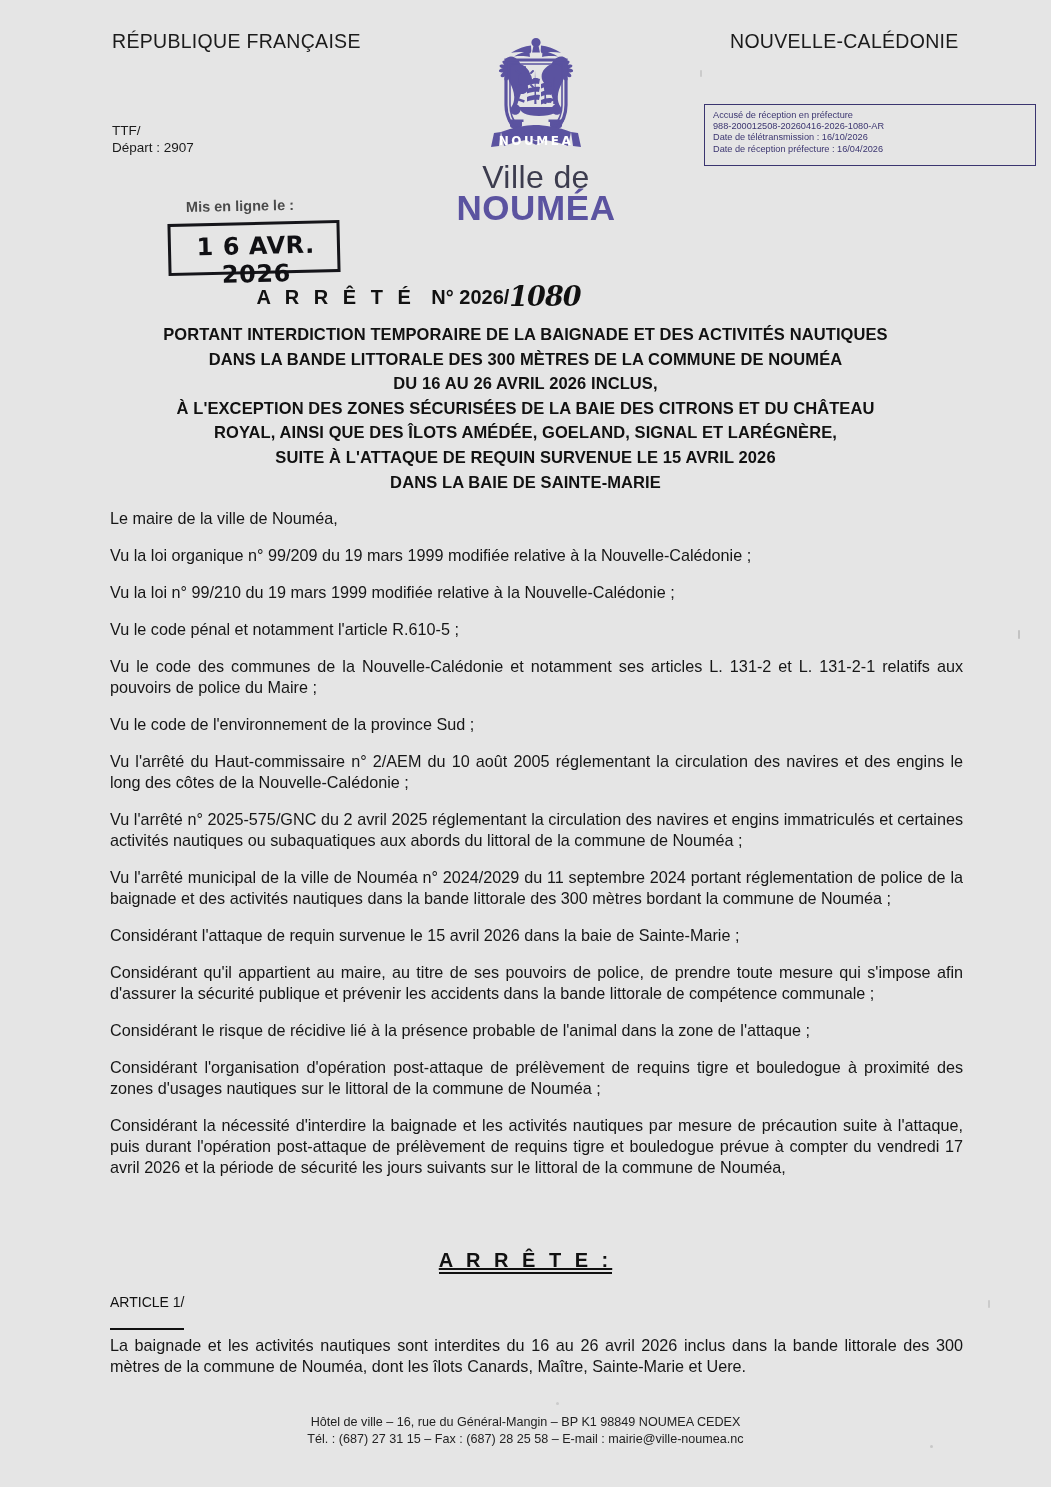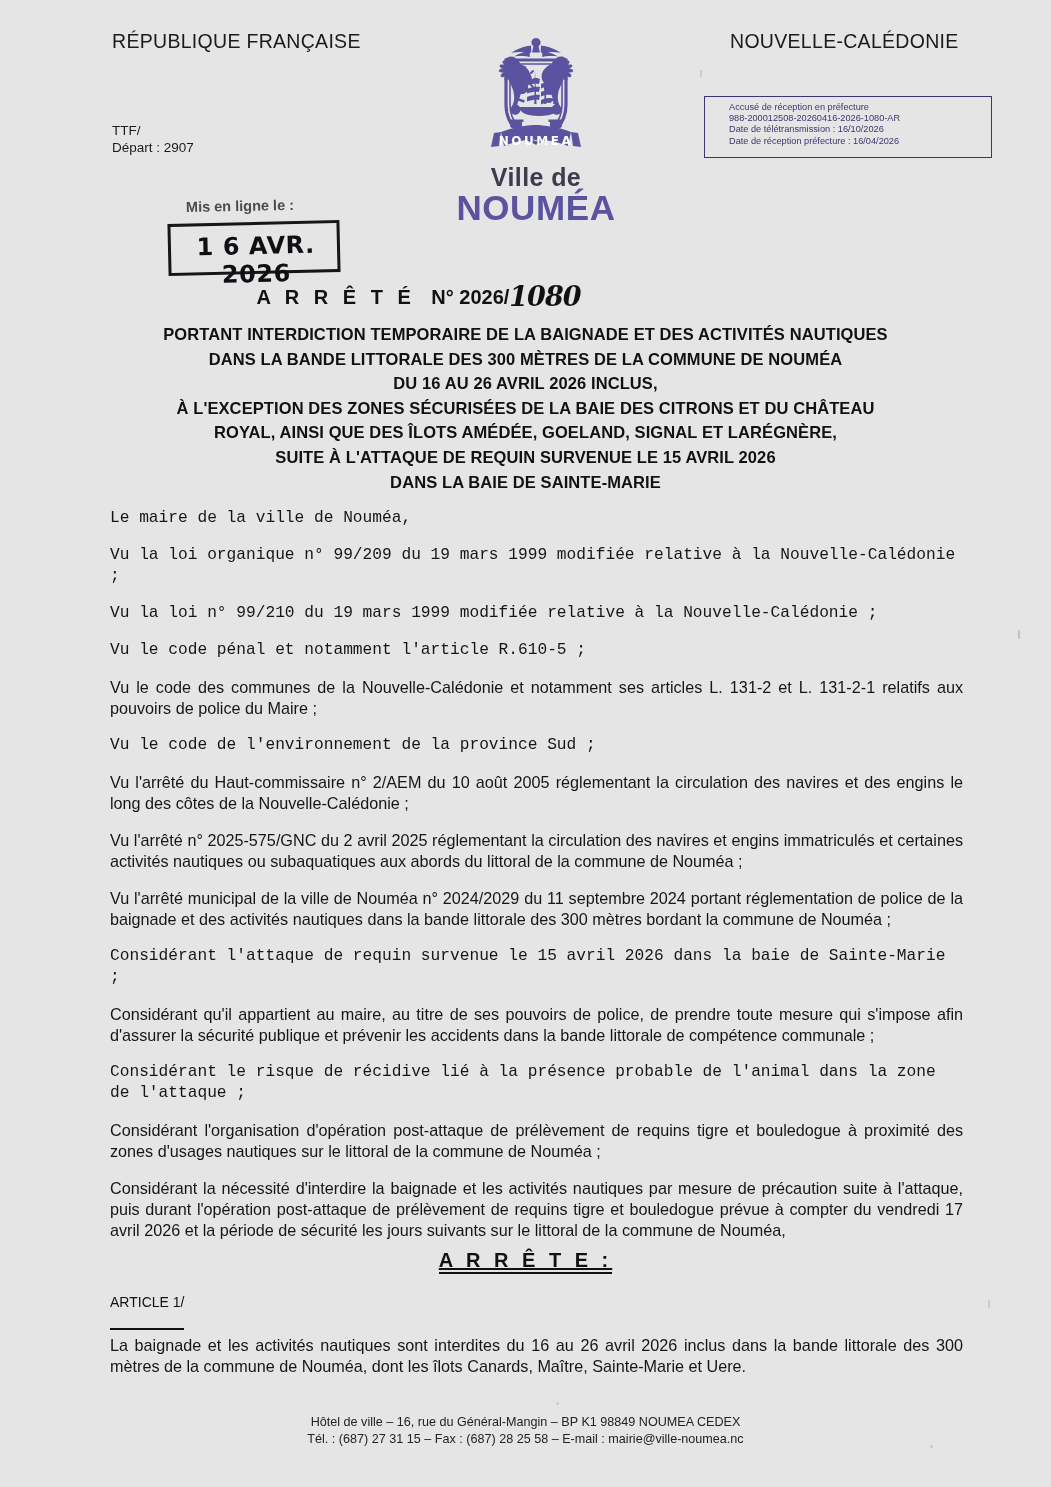--- a/index.html
+++ b/index.html
@@ -44,50 +44,50 @@
     top: 122px;
     font-size: 13.5px;
     line-height: 17px;
     color: #1b1b1b;
   }
 
   
   .pref-box {
     position: absolute;
     left: 704px;
-    top: 96px;
-    width: 288px;
+    top: 104px;
+    width: 332px;
     height: 62px;
     border: 1px solid #3b3570;
     box-sizing: border-box;
-    padding: 5px 0 0 24px;
+    padding: 5px 0 0 8px;
   }
   .pref-box .line {
     font-size: 9.2px;
     line-height: 11.2px;
     color: #3b3570;
     white-space: nowrap;
   }
 
   
   .logo-wrap {
     position: absolute;
     left: 452px;
     top: 34px;
     width: 168px;
     text-align: center;
   }
   .crest { display: block; margin: 0 auto; }
   .logo-villede {
-    font-size: 25px;
+    font-size: 32px;
     color: #3c3c4e;
     letter-spacing: 0.4px;
     line-height: 26px;
     margin-top: 2px;
-    font-weight: 700;
+    font-weight: 400;
   }
   .logo-noumea {
     font-size: 35px;
     font-weight: bold;
     color: #5b53a0;
     letter-spacing: 0.6px;
     line-height: 36px;
   }
 
   
@@ -167,21 +167,21 @@
     top: 508px;
     width: 853px;
   }
   .p {
     font-size: 16.2px;
     line-height: 21px;
     color: #161616;
     margin: 0 0 16px 0;
     text-align: justify;
   }
-  .p.nojust { text-align: left; font-family: Liberation Mono, monospace; }
+  .p.nojust { text-align: left; }
 
   .arrete2 {
     position: absolute;
     left: 0;
     top: 1249px;
     width: 1051px;
     text-align: center;
   }
   .arrete2 span {
     font-size: 20px;

